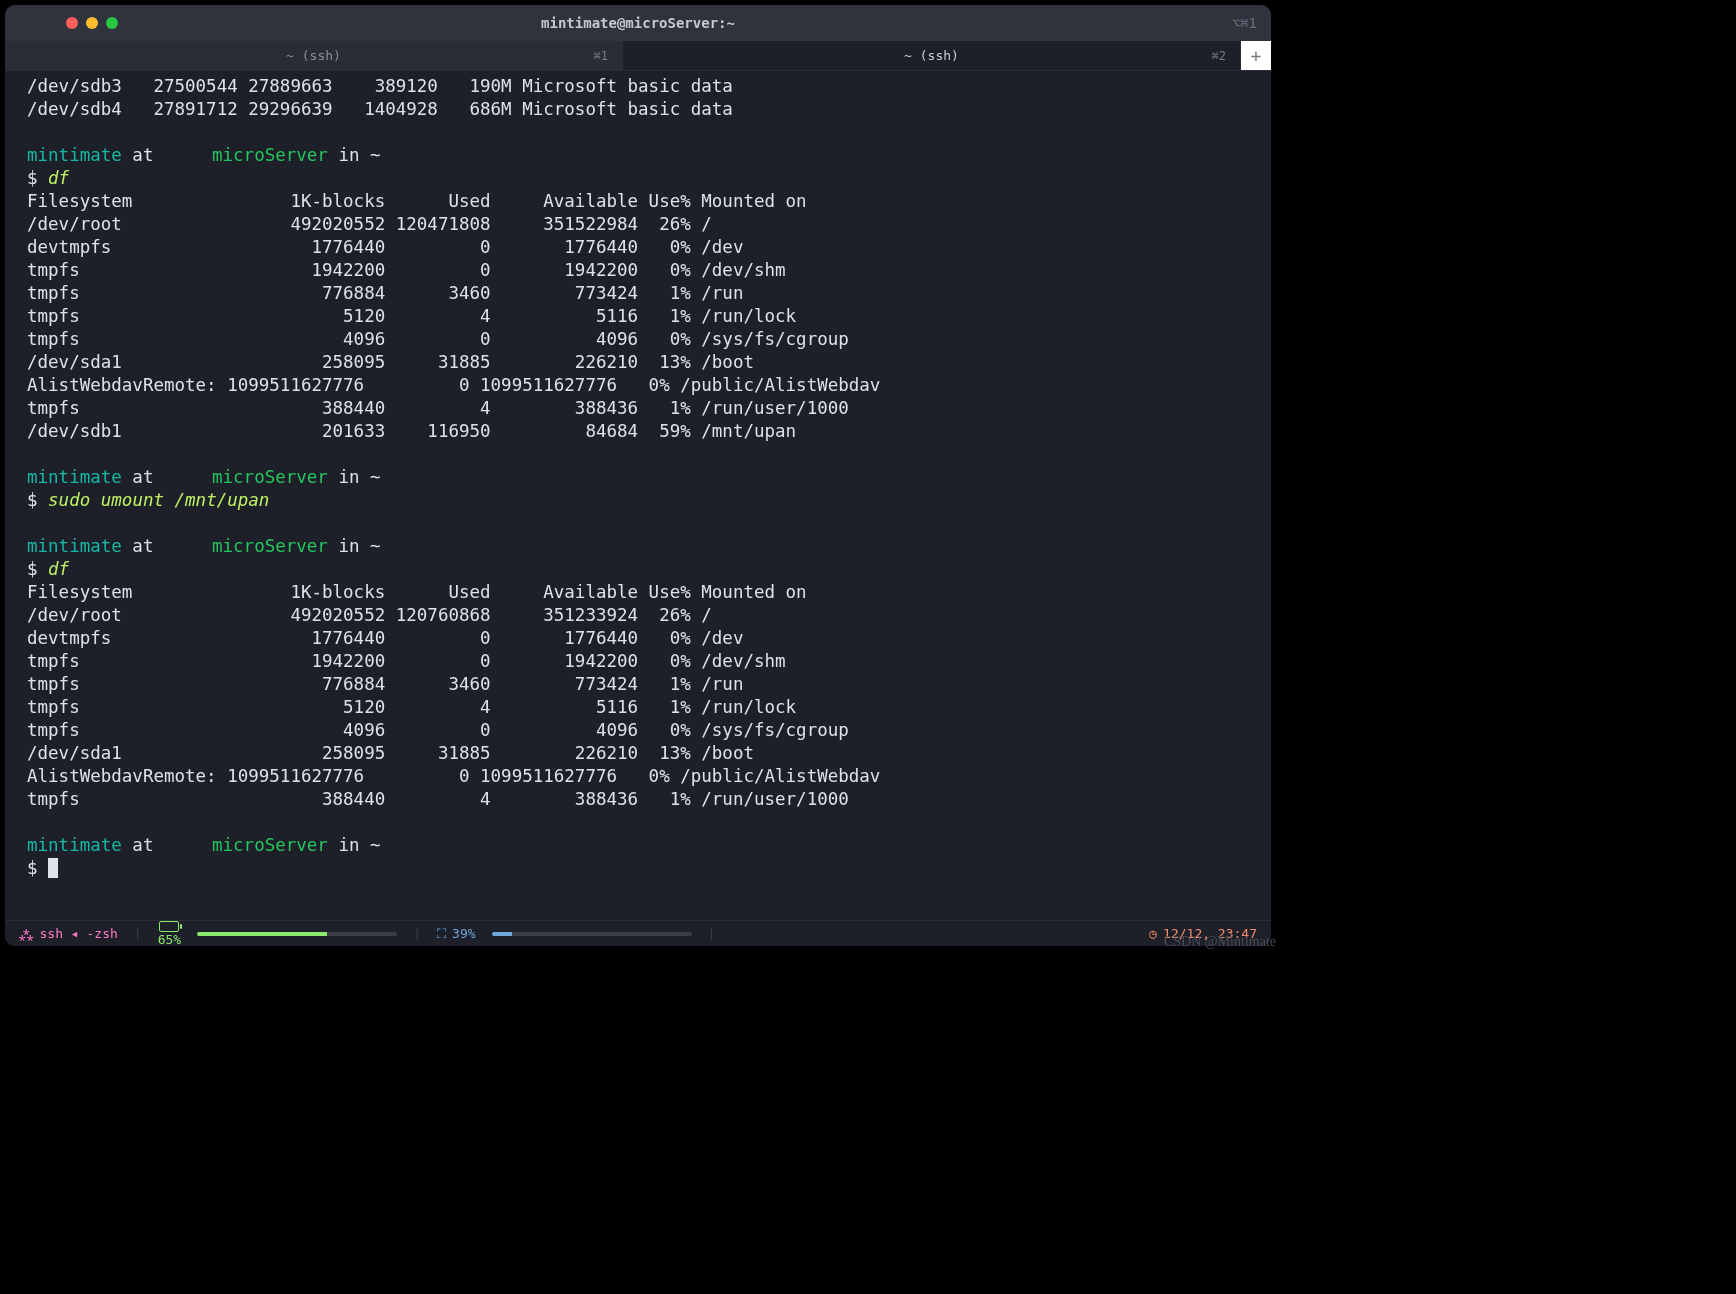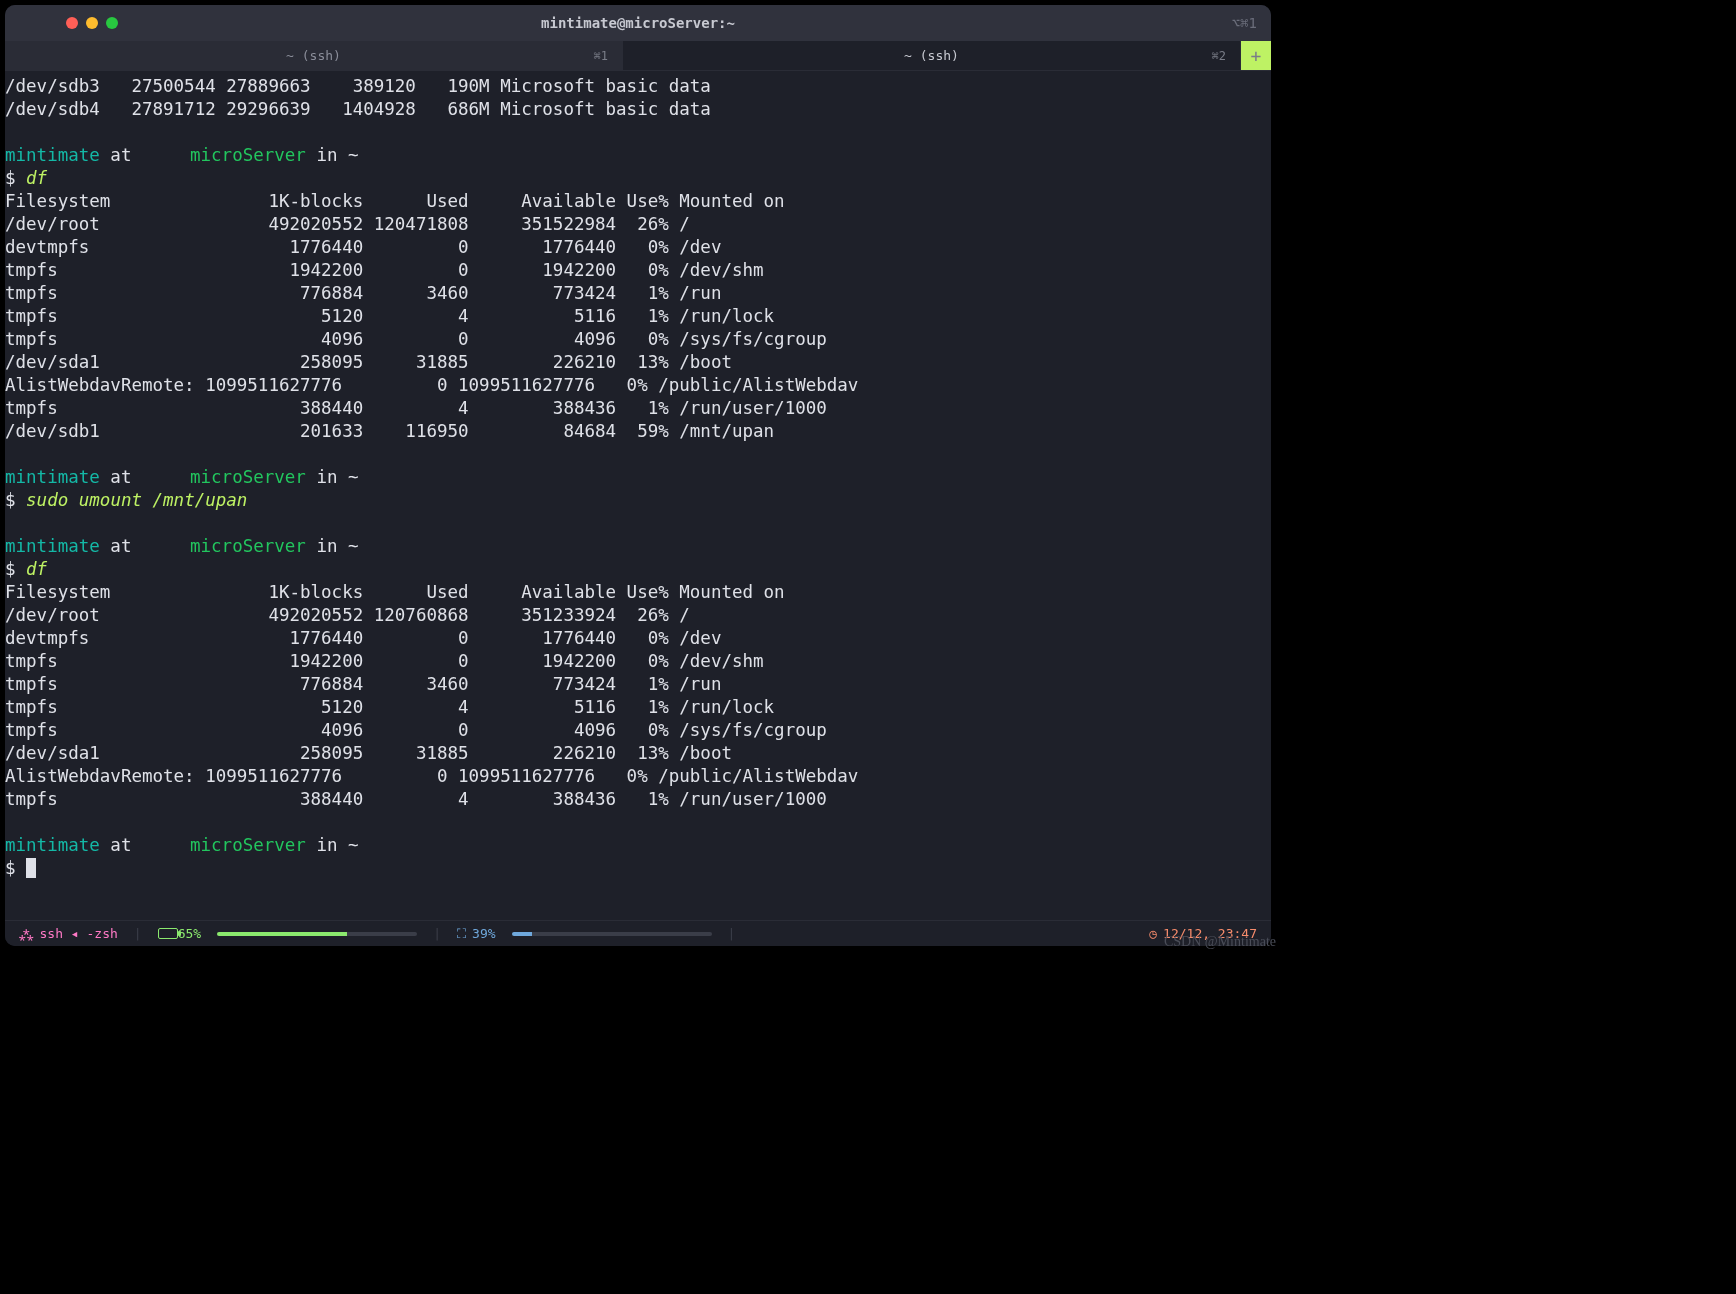--- a/index.html
+++ b/index.html
@@ -55,21 +55,21 @@
 .title-right-icons {
   position: absolute;
   right: 14px;
   color: #6a6d7a;
   font-size: 14px;
   display: flex;
   gap: 6px;
 }
 .tabbar {
   height: 30px;
-  background: #bef264;
+  background: #ffffff;
   display: flex;
   align-items: stretch;
   border-bottom: 1px solid #2a2c36;
 }
 .tab {
   flex: 1;
   display: flex;
   align-items: center;
   justify-content: center;
   color: #c7c9d1;
@@ -89,21 +89,21 @@
 .newtab {
   width: 30px;
   display: flex;
   align-items: center;
   justify-content: center;
   color: #7a7d88;
   font-size: 18px;
 }
 .terminal-content {
   flex: 1;
-  padding: 4px 0;
+  padding: 4px 22px;
   color: #dfe1e8;
   font-size: 17.5px;
   line-height: 23px;
   white-space: pre;
   overflow: hidden;
 }
 .line { white-space: pre; }
 .purple { color: #14b8a6; }
 .orange { color: #22c55e; margin-left: 48px; }
 .green-i { color: #bef264; font-style: italic; margin-top: 16px; }
@@ -121,21 +121,21 @@
   border-top: 1px solid #2a2c36;
   display: flex;
   align-items: center;
   padding: 0 14px;
   color: #a8abb7;
   font-size: 13px;
   gap: 16px;
 }
 .status-left { display: flex; align-items: center; gap: 6px; color: #ff79c6; }
 .status-sep { flex: 0 0 auto; }
-.status-battery { display: flex; align-items: center; gap: 0; color: #8be96e; }
+.status-battery { display: flex; align-items: center; gap: 0; color: #8be96e; flex-direction: column; }
 .status-bat-icon {
   display: inline-block; width: 20px; height: 11px;
   border: 1.5px solid #8be96e; border-radius: 2px; position: relative;
 }
 .status-bat-icon::after { content: ""; position: absolute; right: -4px; top: 2px; width: 2.5px; height: 5px; background: #8be96e; border-radius: 1px; }
 .status-ram {
   height: 4px; width: 200px;
   background: linear-gradient(to right, #8be96e 0%, #8be96e 65%, #3a3d48 65%, #3a3d48 100%);
   border-radius: 2px;
 }

